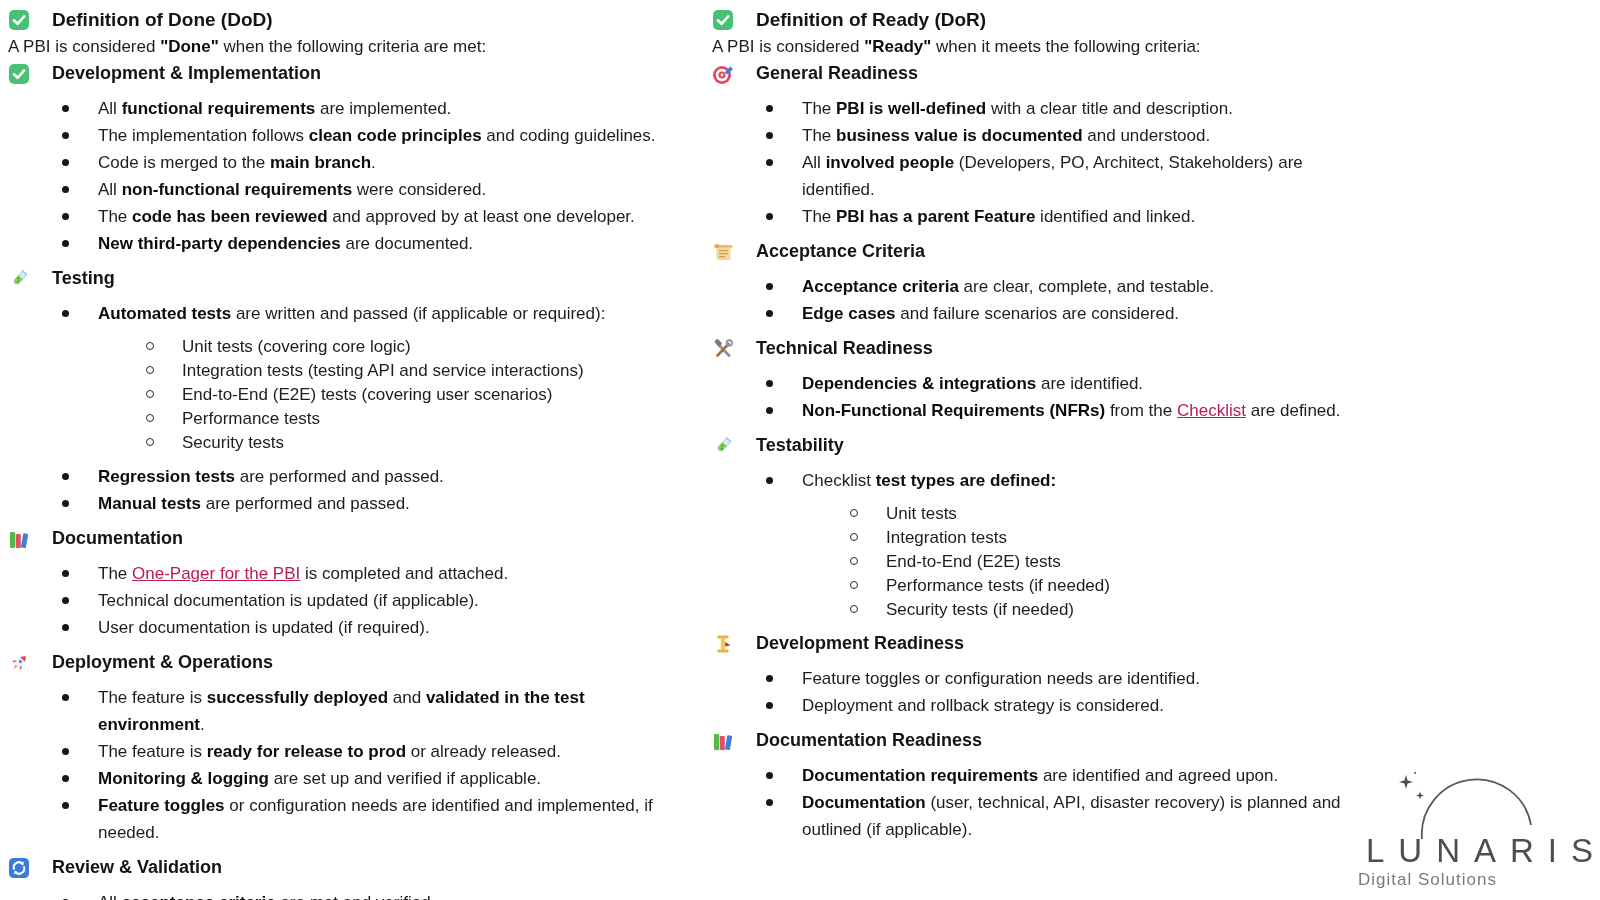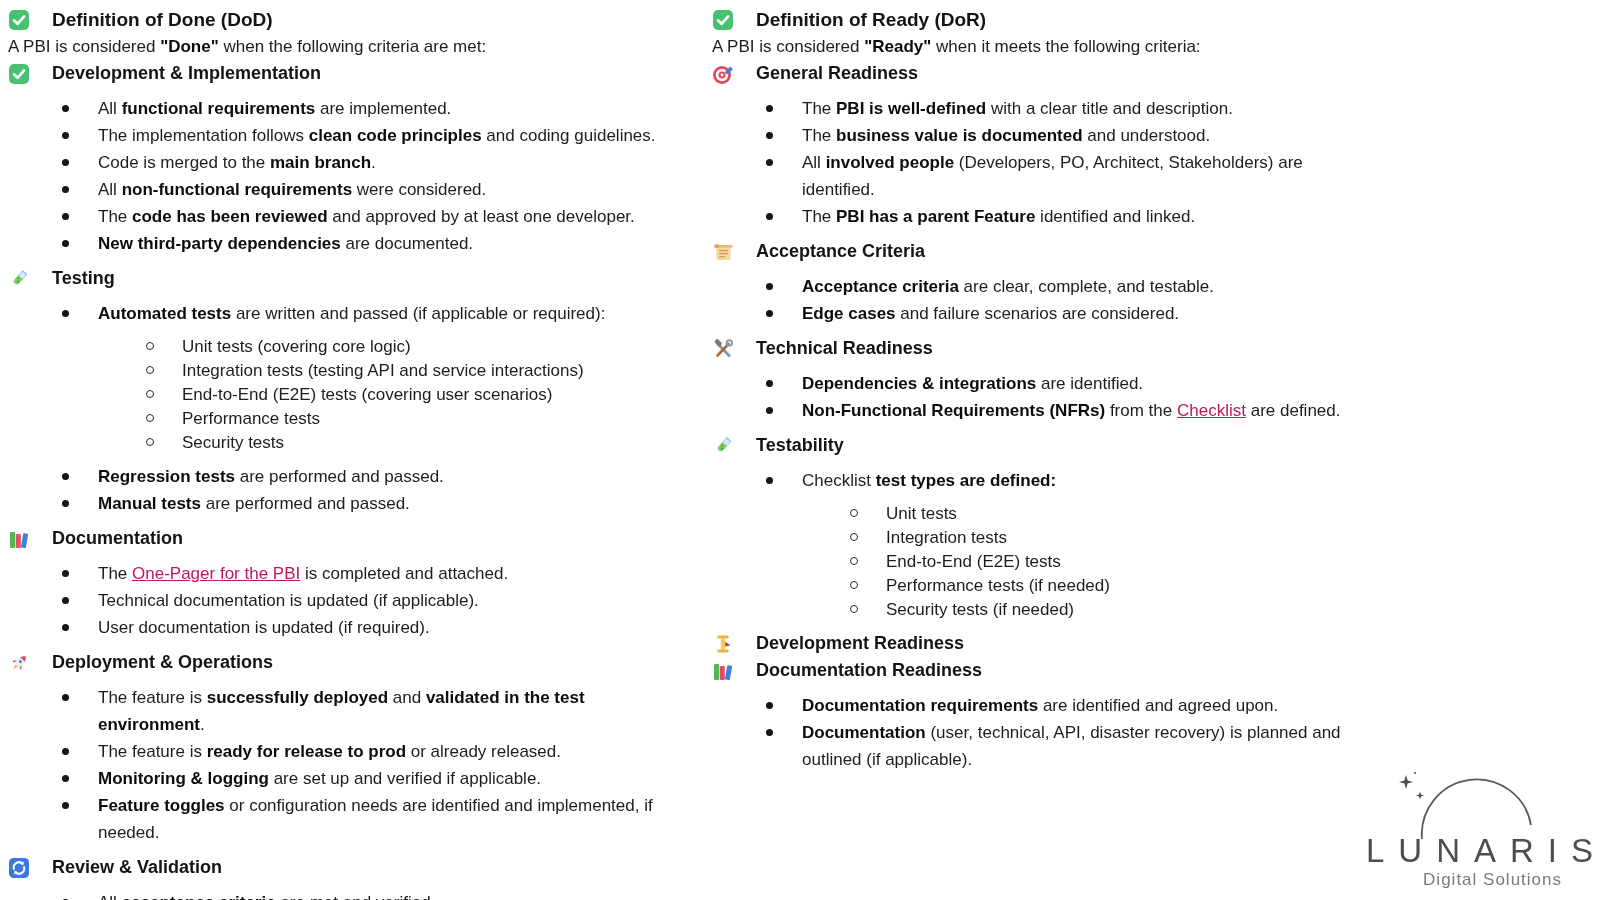--- a/index.html
+++ b/index.html
@@ -21,21 +21,21 @@
   li.b1{position:relative;padding-left:82px;font-size:17px;line-height:27px}
   li.b1::before{content:"";position:absolute;left:46px;top:10px;width:7px;height:7px;border-radius:50%;background:#161616}
   li.b2{position:relative;padding-left:76px;font-size:17px;line-height:24px}
   li.b2::before{content:"";position:absolute;left:40px;top:7px;width:8px;height:8px;border-radius:50%;border:1.6px solid #2a2a2a;background:transparent;box-sizing:border-box}
   .bd{font-weight:700;color:#0c0c0c}
   .lnk{color:#be185d;text-decoration:underline;cursor:pointer}
   
   .logo{position:absolute;left:1330px;top:750px;width:268px;height:148px}
   .logo svg.mark{position:absolute;left:0;top:0}
   .brand{position:absolute;left:36px;top:82px;font-size:33px;letter-spacing:14px;color:#4e4e4e;white-space:nowrap}
-  .tagline{position:absolute;left:28px;top:120px;width:204px;text-align:right;font-size:17px;letter-spacing:1px;color:#7b7b7b;white-space:nowrap}
+  .tagline{position:absolute;left:28px;top:120px;width:204px;text-align:left;font-size:17px;letter-spacing:1px;color:#7b7b7b;white-space:nowrap}
 </style>
 </head>
 <body>
 
 <div class="col col-left" id="col-left">
     <div class="trow">
       <span class="icn">
         <svg viewBox="0 0 22 22">
           <rect x="1" y="1" width="20" height="20" rx="5" fill="#48c174"></rect>
           <path d="M6 11.3 L9.6 14.8 L16.2 7.4" fill="none" stroke="#fff" stroke-width="2.6" stroke-linecap="round" stroke-linejoin="round"></path>
@@ -229,20 +229,24 @@
       <span class="icn">
         <svg viewBox="0 0 22 22">
           <rect x="5.5" y="2.5" width="11" height="3" rx="0.8" fill="#e9b244"></rect>
           <rect x="8.8" y="5.5" width="4.4" height="11" fill="#f3c75c"></rect>
           <rect x="5.5" y="16.5" width="11" height="3" rx="0.8" fill="#e9b244"></rect>
           <path d="M13.2 9 L18.6 12.2 L13.2 13.5 Z" fill="#b8372f"></path>
         </svg>
       </span>
       <div class="ttl">Development Readiness</div>
     </div>
+    <ul>
+      <li class="b1"><span>Feature toggles or configuration needs are identified.</span></li>
+      <li class="b1"><span>Deployment and rollback strategy is considered.</span></li>
+    </ul>
     <div class="trow">
       <span class="icn">
         <svg viewBox="0 0 22 22">
           <rect x="2" y="4" width="5.2" height="16" rx="1" fill="#55b84e"></rect>
           <rect x="7.8" y="6" width="5" height="14" rx="1" fill="#e44f68"></rect>
           <g transform="rotate(10 17 13)">
             <rect x="14" y="5.5" width="5" height="14.5" rx="1" fill="#3f7fd8"></rect>
           </g>
         </svg>
       </span>

